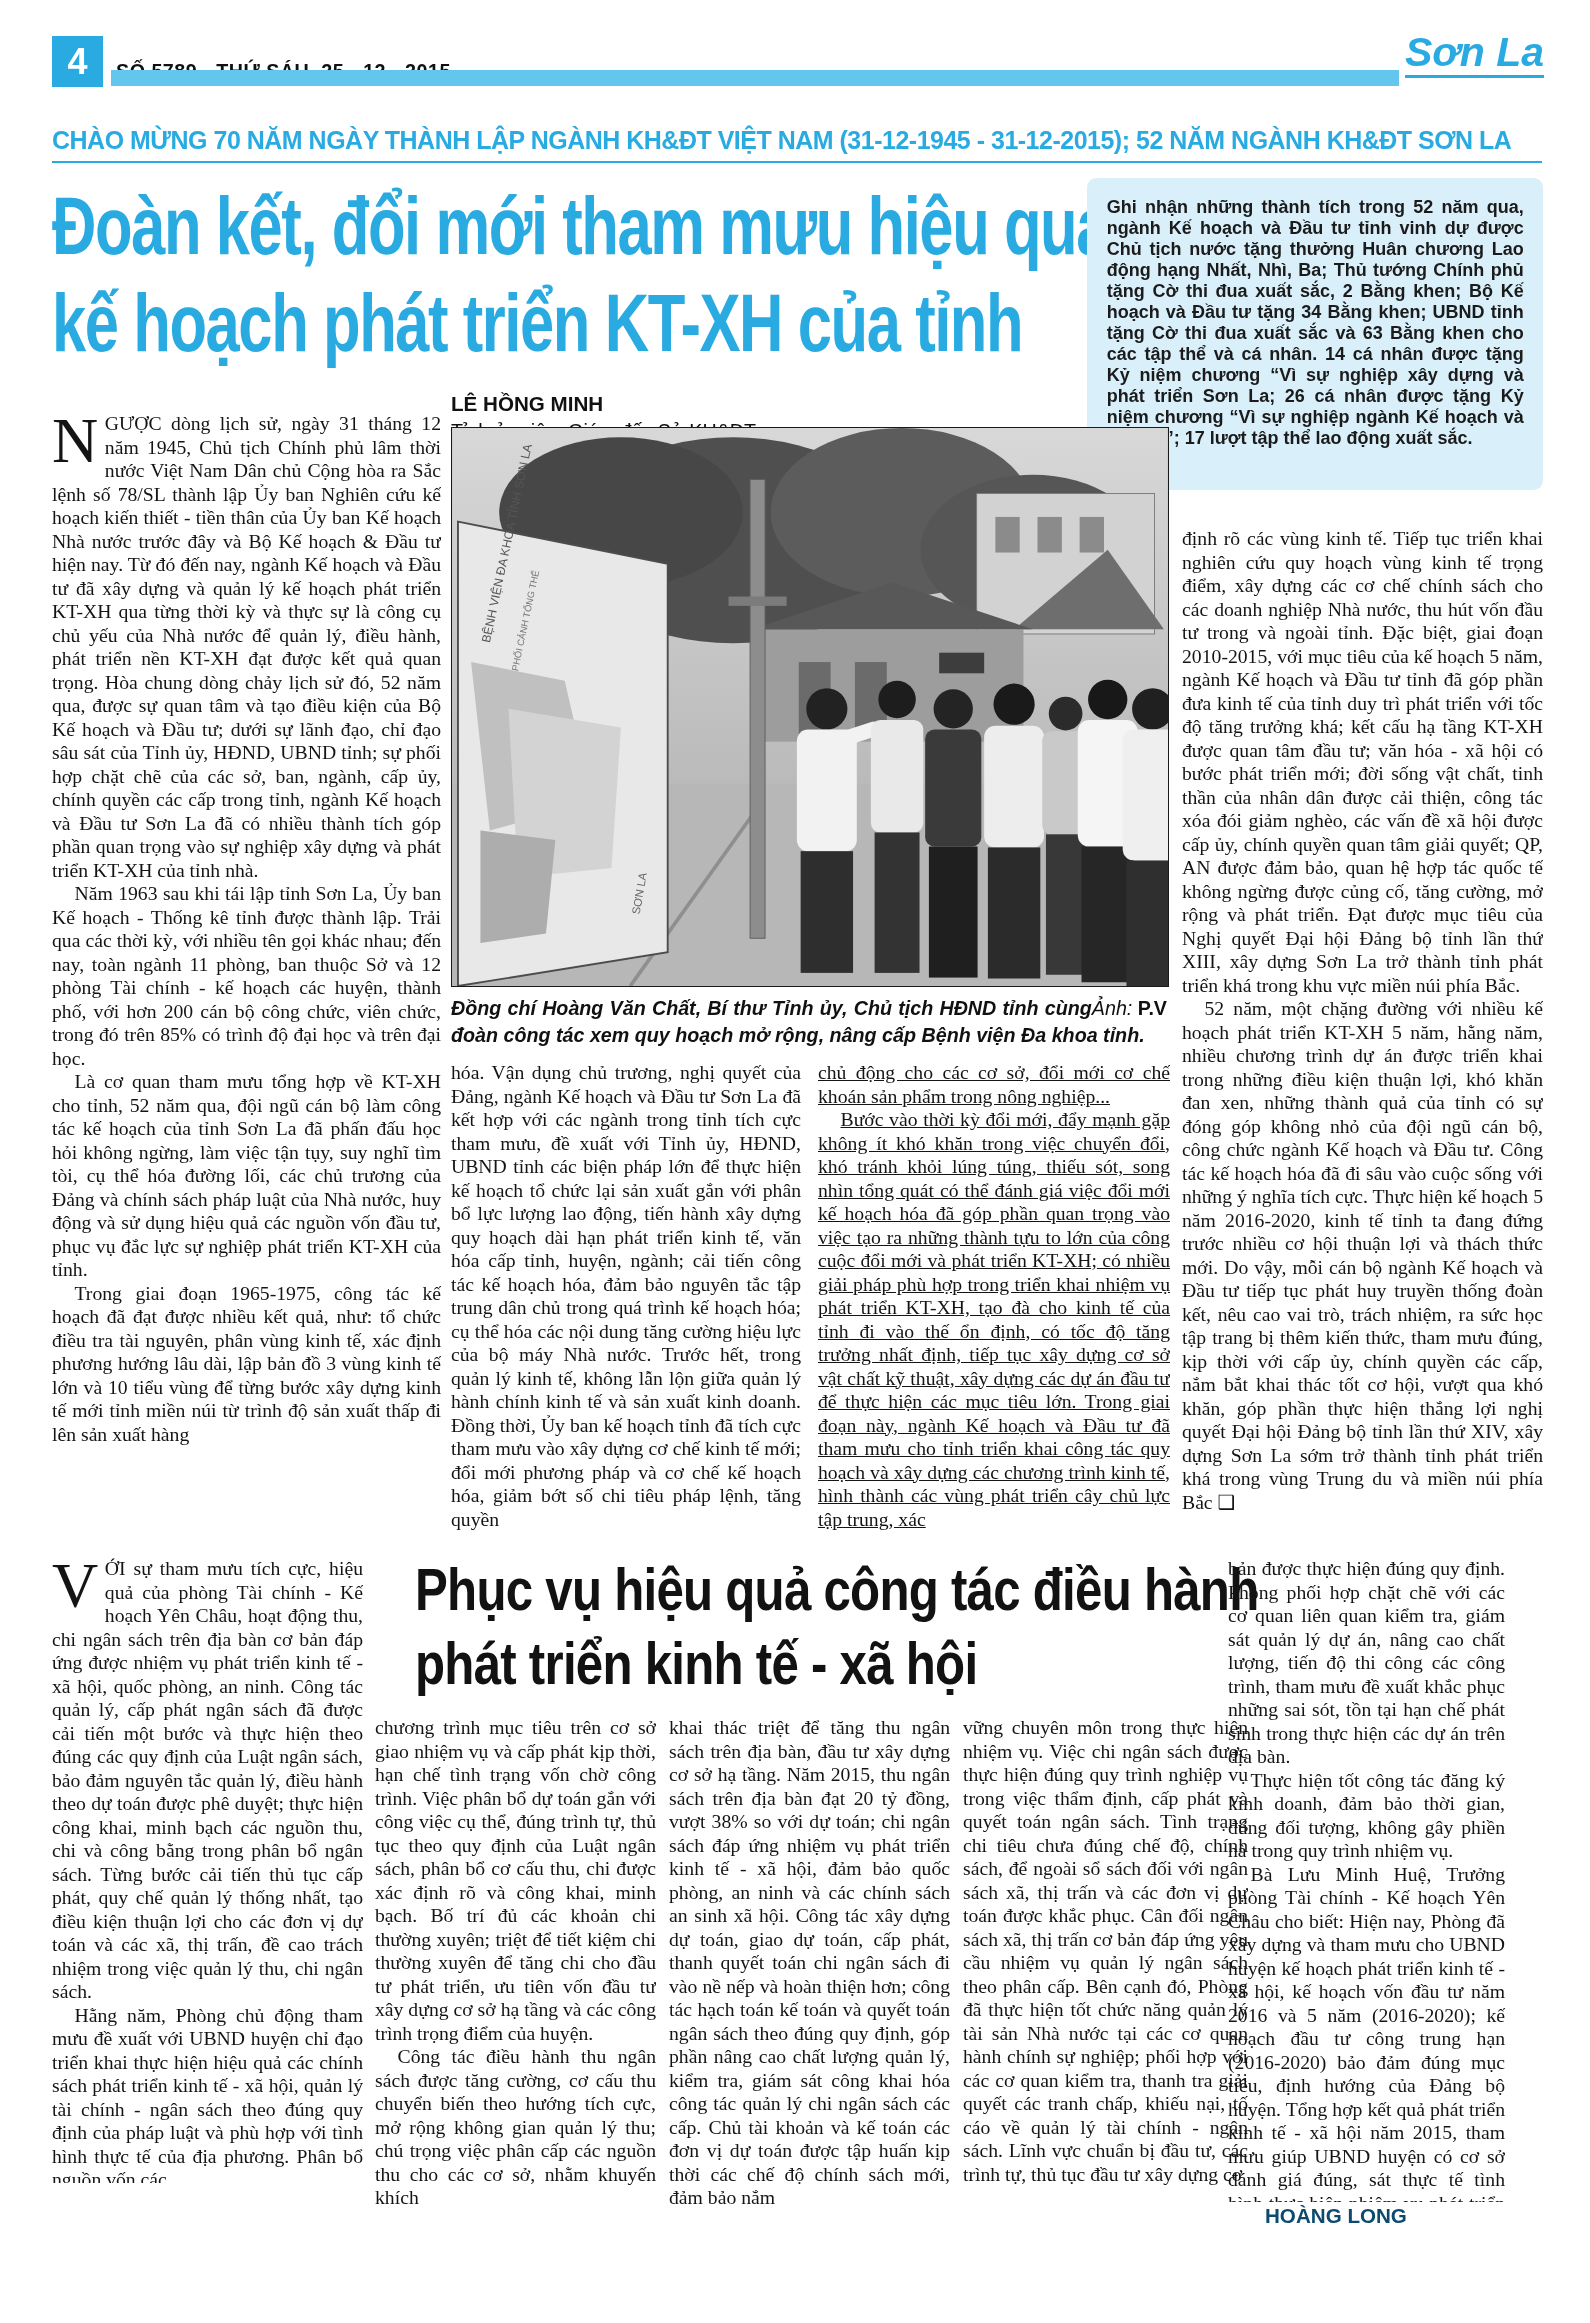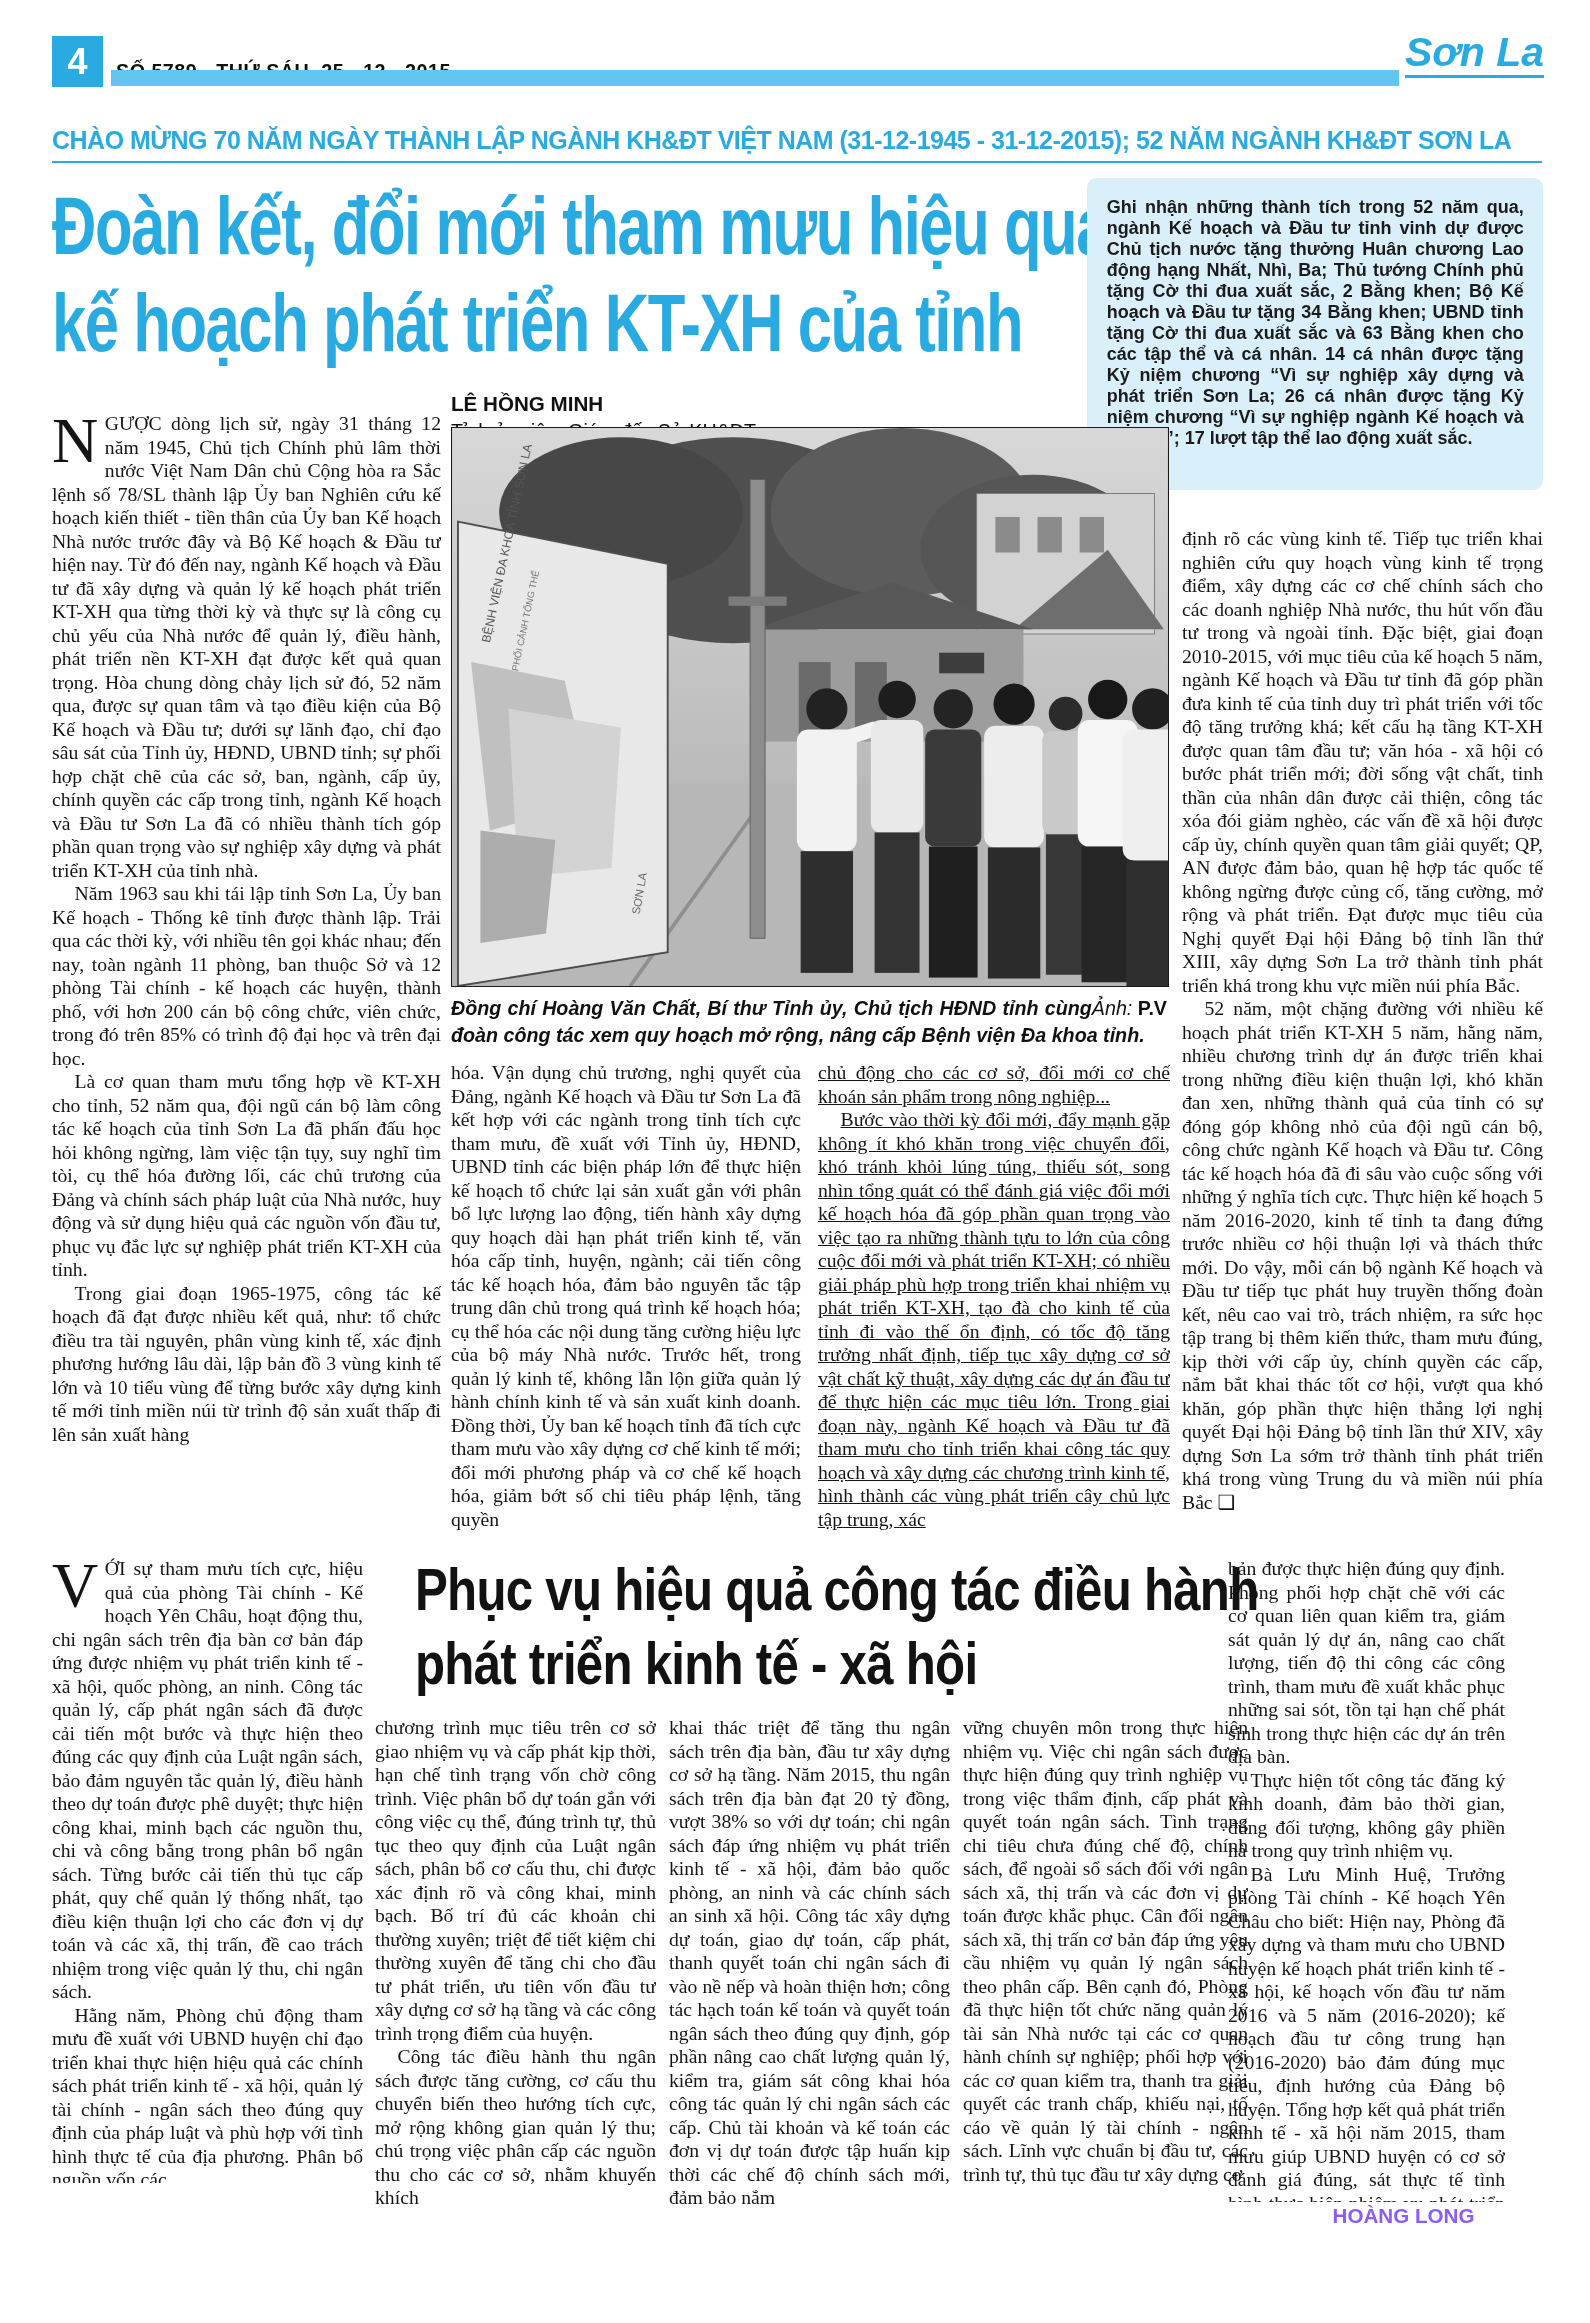--- a/index.html
+++ b/index.html
@@ -34,21 +34,21 @@
   .serif p.first{text-indent:0;}
   .dropcap{float:left;font-size:64px;line-height:51px;padding:2.8px 6.6px 0 0;font-family:"Liberation Serif",serif;color:#141414;}
   
   .photo{border:1.9px solid #1a1a1a;background:#bfbfbf;}
   .caption{font-size:19.7px;line-height:27px;font-weight:bold;font-style:italic;color:#111;text-align:justify;}
   .credit{float:right;font-style:normal;}
   .credit .cl{font-weight:normal;font-style:italic;}
   
   .hl2-line{display:block;white-space:nowrap;font-weight:bold;color:#121212;font-size:60px;
             line-height:74px;letter-spacing:-0.9px;transform:scaleX(0.82);transform-origin:0 50%;}
-  .byline{font-size:20.6px;font-weight:bold;color:#8b5cf6;text-align:center;}
+  .byline{font-size:20.6px;font-weight:bold;color:#0c4a6e;text-align:left;}
 </style>
 </head>
 <body>
 
 <div id="page">
 
   <div class="abs pagenum" style="left:52px;top:36px;">4</div>
   <div class="abs issue" style="left:116px;top:60px;">SỐ 5789 - THỨ SÁU, 25 - 12 - 2015</div>
   <div class="abs headbar" style="left:111px;top:70px;width:1288px;"></div>
   <div class="abs masthead" style="left:1405px;top:32px;">Sơn La</div>

